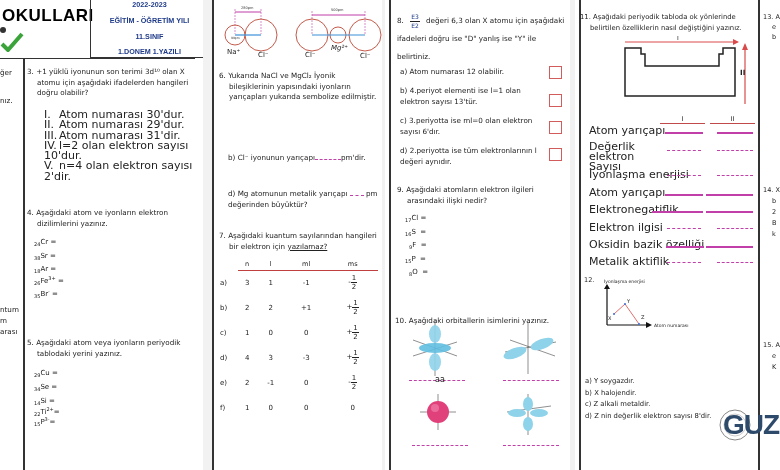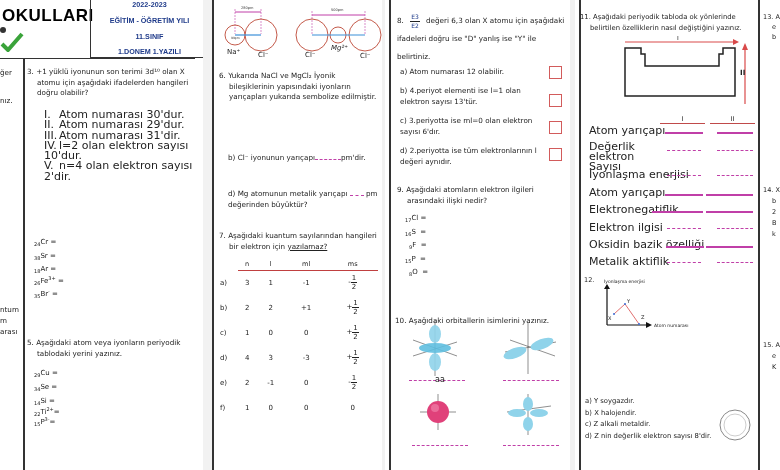--- a/index.html
+++ b/index.html
@@ -75,20 +75,24 @@
     <span>+1 yüklü iyonunun son terimi 3d¹⁰ olan X atomu için aşağıdaki ifadelerden hangileri doğru olabilir?</span>
   </div>
   <div style="position:absolute;left:44px;top:110px;font-size:11px;line-height:10.3px">
     <div><span style="display:inline-block;width:15px">I.</span><span>Atom numarası 30'dur.</span></div>
     <div><span style="display:inline-block;width:15px">II.</span><span>Atom numarası 29'dur.</span></div>
     <div><span style="display:inline-block;width:15px">III.</span><span>Atom numarası 31'dir.</span></div>
     <div><span style="display:inline-block;width:15px">IV.</span><span>l=2 olan elektron sayısı 10'dur.</span></div>
     <div><span style="display:inline-block;width:15px">V.</span><span>n=4 olan elektron sayısı 2'dir.</span></div>
   </div>
 
+  <div class="q hang" style="left:27px;top:208px;width:165px">
+    <span>4.</span>
+    <span>Aşağıdaki atom ve iyonların elektron dizilimlerini yazınız.</span>
+  </div>
   <div style="position:absolute;left:34px;top:236px;font-size:7px;line-height:13.5px">
     <div><sub>24</sub><span>Cr</span><sup></sup> <span>=</span></div>
     <div><sub>38</sub><span>Sr</span><sup></sup> <span>=</span></div>
     <div><sub>18</sub><span>Ar</span><sup></sup> <span>=</span></div>
     <div style="margin-top:-2px"><sub>26</sub><span>Fe</span><sup>3+</sup> <span>=</span></div>
     <div><sub>35</sub><span>Br</span><sup>-</sup> <span>=</span></div>
   </div>
 
   <div class="q hang" style="left:27px;top:338px;width:165px">
     <span>5.</span>
@@ -357,21 +361,21 @@
     <polygon points="46,47 52,50 46,53" fill="#111"></polygon>
     <text x="54" y="52" font-size="4.5" fill="#222">Atom numarası</text>
     <polyline points="14,39 25,29 39,49" fill="none" stroke="#d94a4a" stroke-width="0.8"></polyline>
     <circle cx="14" cy="39" r="1" fill="#3a6fd8"></circle>
     <circle cx="25" cy="29" r="1" fill="#3a6fd8"></circle>
     <circle cx="39" cy="49" r="1" fill="#3a6fd8"></circle>
     <text x="8" y="45" font-size="5" fill="#222">X</text>
     <text x="27" y="28" font-size="5" fill="#222">Y</text>
     <text x="41" y="44" font-size="5" fill="#222">Z</text>
   </svg>
-  <div style="position:absolute;left:10px;top:396px;font-size:6.8px;line-height:11.5px">
+  <div style="position:absolute;left:10px;top:376px;font-size:6.8px;line-height:11.5px">
     <div>a) Y soygazdır.</div>
     <div>b) X halojendir.</div>
     <div>c) Z alkali metaldir.</div>
     <div>d) Z nin değerlik elektron sayısı 8'dir.</div>
   </div>
 
   <div class="txt" style="left:188px;top:12px;font-size:6.5px">13. A</div>
   <div class="txt" style="left:197px;top:22px;font-size:6.5px">e</div>
   <div class="txt" style="left:197px;top:32px;font-size:6.5px">b</div>
   <div class="txt" style="left:188px;top:185px;font-size:6.5px">14. X</div>
@@ -380,13 +384,14 @@
   <div class="txt" style="left:197px;top:218px;font-size:6.5px">B</div>
   <div class="txt" style="left:197px;top:229px;font-size:6.5px">k</div>
   <div class="txt" style="left:188px;top:340px;font-size:6.5px">15. A</div>
   <div class="txt" style="left:197px;top:351px;font-size:6.5px">e</div>
   <div class="txt" style="left:197px;top:362px;font-size:6.5px">K</div>
 
   <svg style="position:absolute;left:143px;top:408px" width="34" height="34">
     <circle cx="17" cy="17" r="15" fill="none" stroke="#888" stroke-width="1"></circle>
     <circle cx="17" cy="17" r="11" fill="none" stroke="#aaa" stroke-width="0.6"></circle>
   </svg>
+  <div style="position:absolute;left:148px;top:410px;font-family:'Liberation Sans',sans-serif;font-weight:bold;font-size:28px;color:#2e4a6b;letter-spacing:-1px;line-height:30px">GUZ</div>
 </div>
 
 </body></html>

